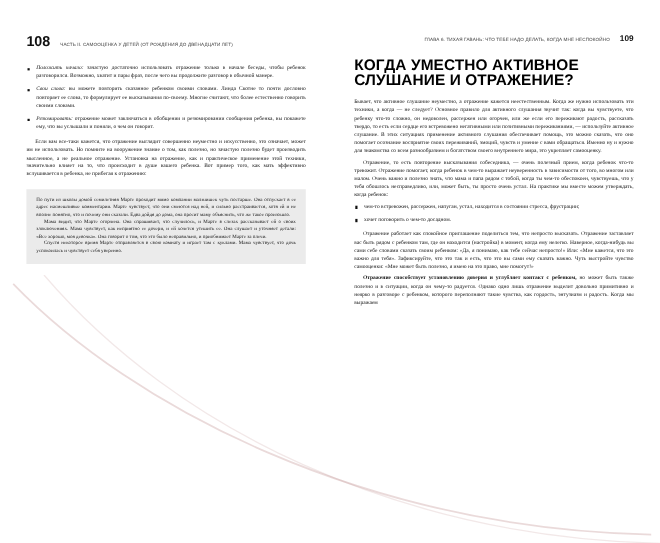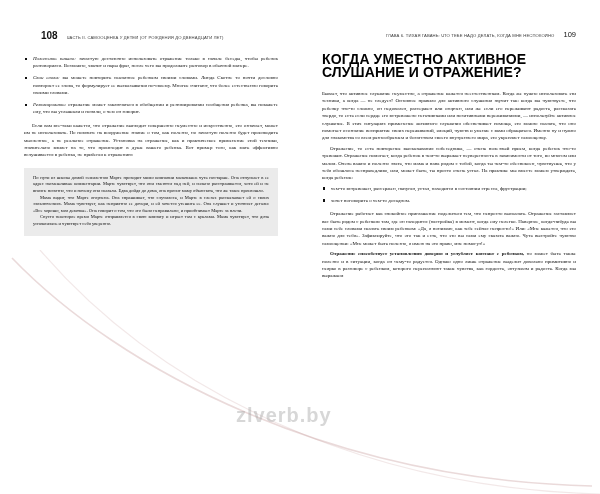--- a/index.html
+++ b/index.html
@@ -38,33 +38,32 @@
     display: flex;
     align-items: baseline;
     font-size: 4.2px;
     letter-spacing: 0.12px;
     color: #3b3b3b;
     text-transform: uppercase;
     margin-bottom: 14px;
     font-family: "Liberation Sans", sans-serif;
   }
   .runhead-left .folio {
-    font-size: 10px;
+    font-size: 13px;
     font-weight: bold;
     color: #111;
     margin-right: 9px;
     letter-spacing: 0;
-    margin-left: 17px;
   }
   .runhead-right {
     justify-content: flex-end;
   }
   .runhead-right .folio {
     font-size: 7.5px;
-    font-weight: normal;
+    font-weight: bold;
     color: #111;
     margin-left: 9px;
     letter-spacing: 0;
   }
   .runhead .txt {
     flex: 0 1 auto;
   }
 
   
   p.body {
@@ -206,16 +205,15 @@
     <p class="body">Отражение работает как спокойное приглашение поделиться тем, что непросто высказать. Отражение заставляет вас быть рядом с ребенком там, где он находится (настройка) в момент, когда ему нелегко. Наверное, когда-нибудь вы сами себе словами сказать своим ребенком: «Да, я понимаю, как тебе сейчас непросто!» Или: «Мне кажется, что это важно для тебя». Зафиксируйте, что это так и есть, что это вы сами ему сказать важно. Чуть выстройте чувство самооценки: «Мне может быть полезно, я имею на это право, мне помогут!»</p>
     <div class="gap-s"></div>
     <p class="body"><span class="bold">Отражение способствует установлению доверия и углубляет контакт с ребенком,</span> но может быть также полезно и в ситуации, когда он чему-то радуется. Однако одно лишь отражение выделит довольно примитивно и неярко в разговоре с ребенком, которого переполняют такие чувства, как гордость, энтузиазм и радость. Когда мы выражаем</p>
   </div>
 
   <div class="watermark">
     <svg class="wm-swoosh" viewBox="0 0 600 244" preserveAspectRatio="none">
       <path d="M 12 8 C 120 120, 330 230, 592 236" fill="none" stroke="rgba(196,150,150,0.35)" stroke-width="1.6"></path>
       <path d="M 40 0 C 160 140, 360 238, 600 244" fill="none" stroke="rgba(196,150,150,0.22)" stroke-width="1.2"></path>
     </svg>
-    <div class="wm-text">zlverb.by</div>
   </div>
 
 </div>
 
 </body></html>

